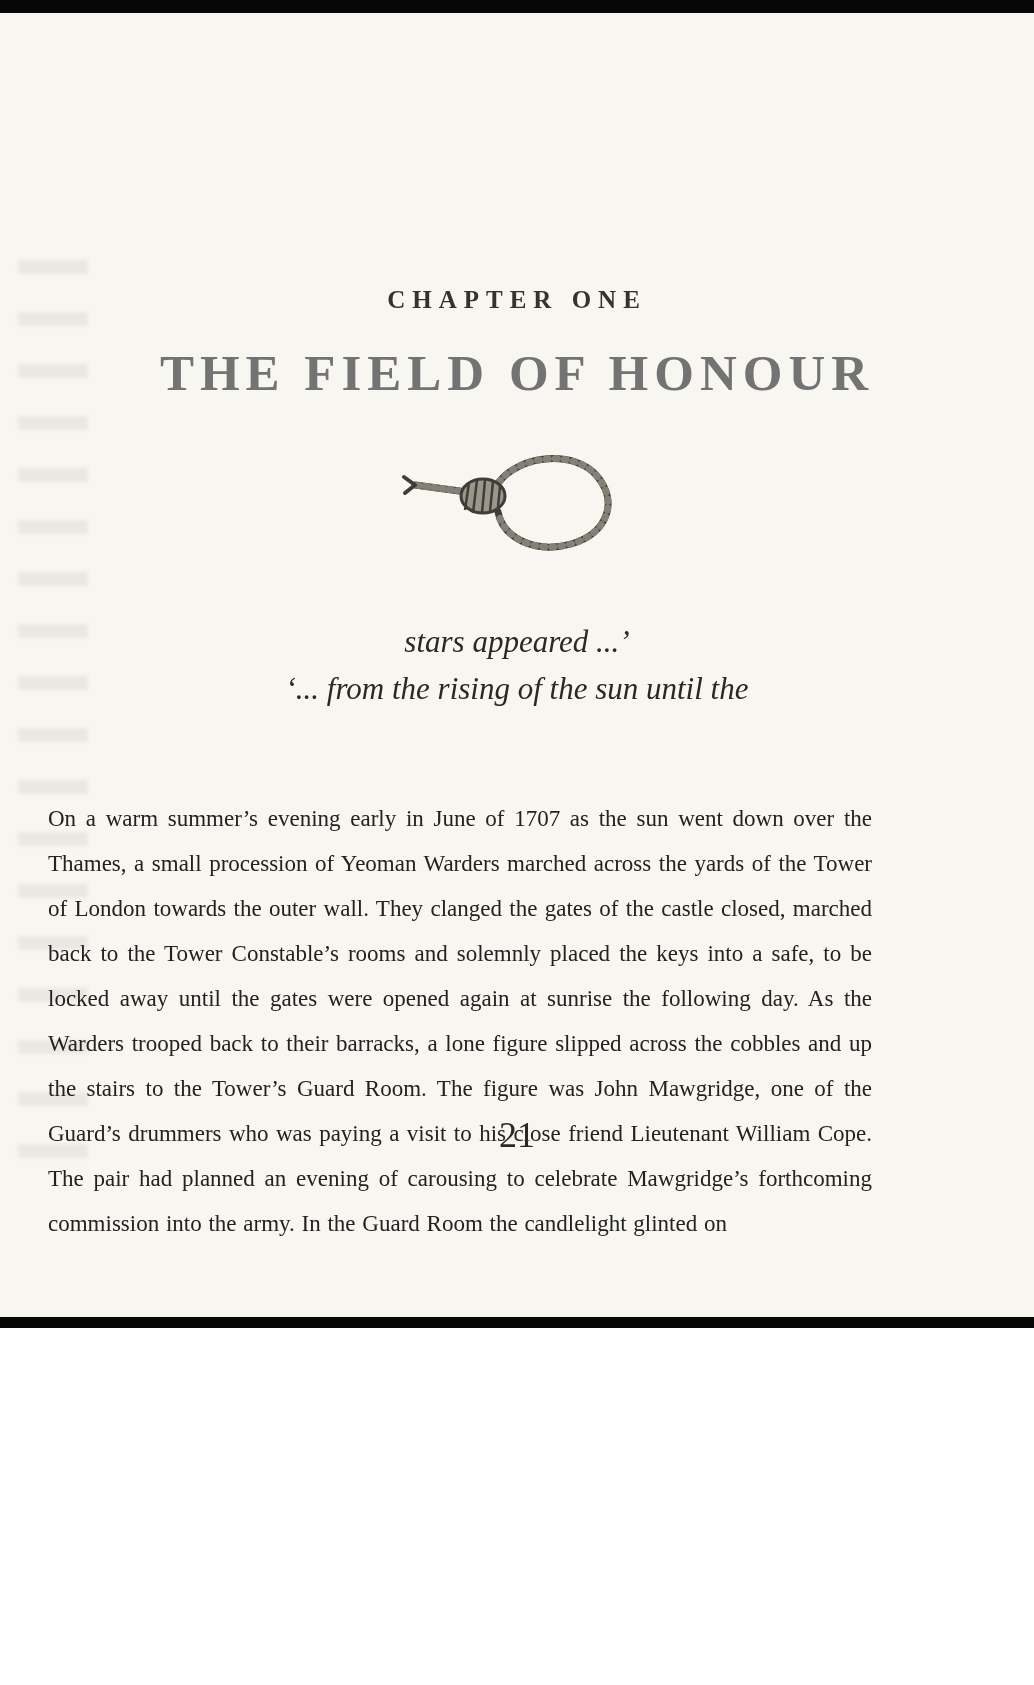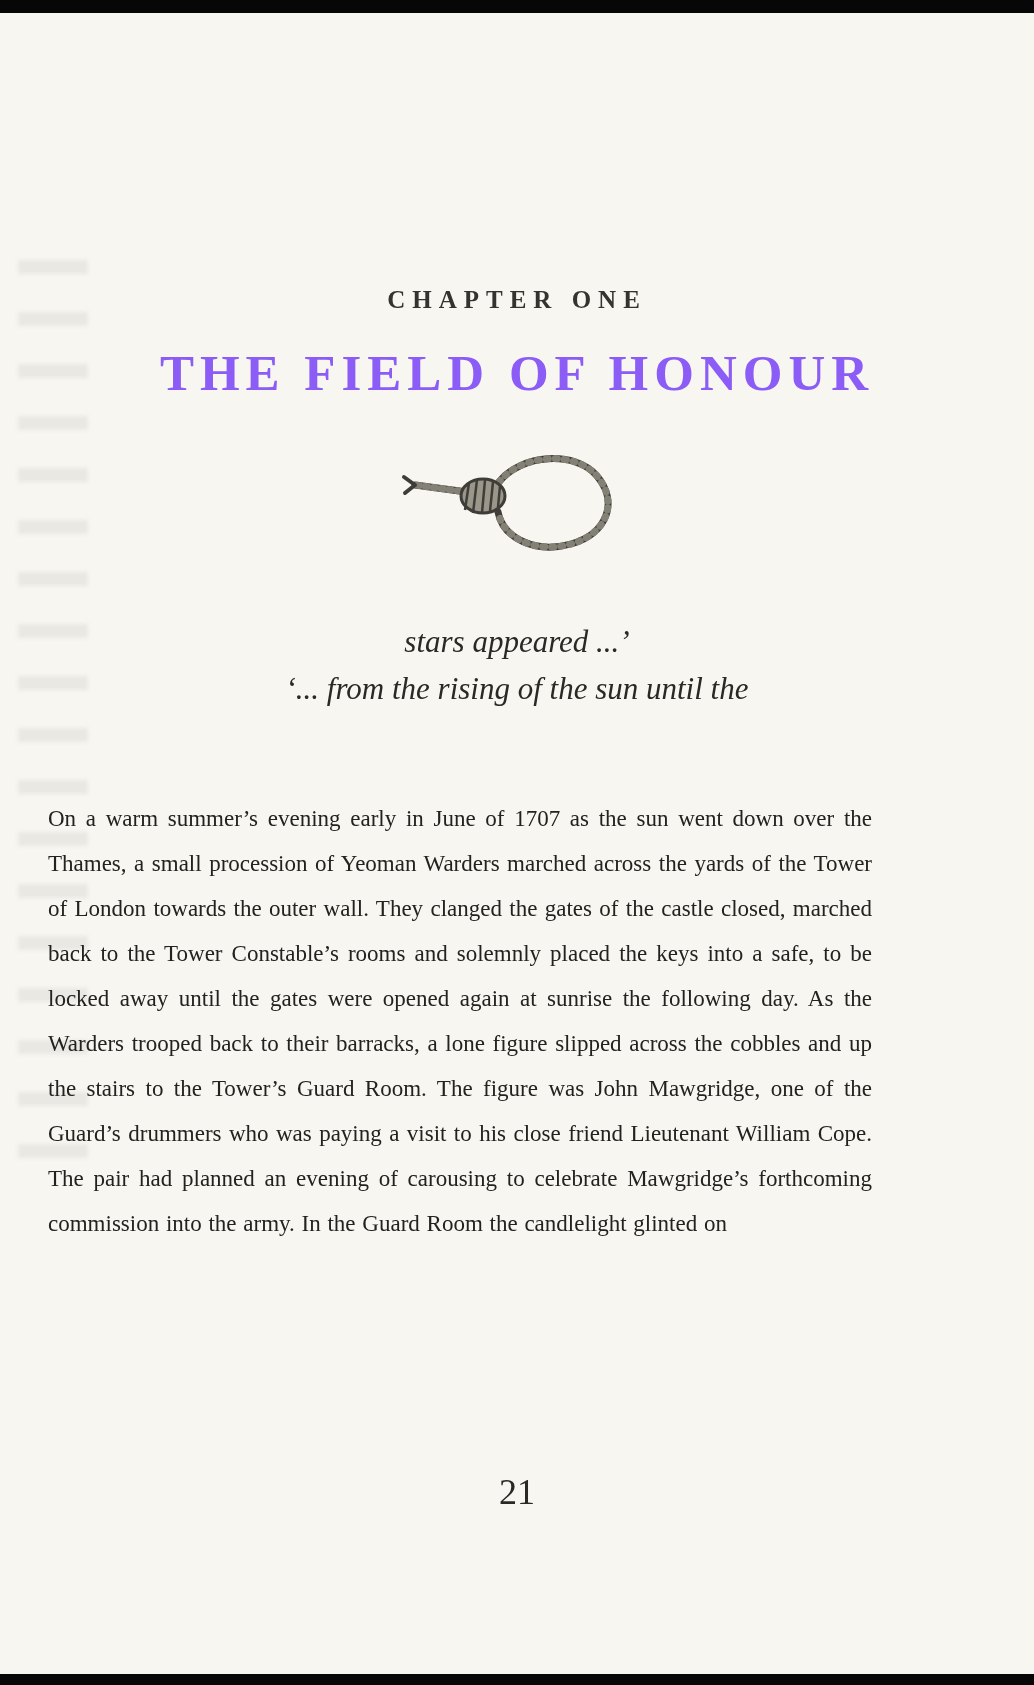--- a/index.html
+++ b/index.html
@@ -3,21 +3,21 @@
 <meta charset="utf-8">
 <style>
   html, body {
     margin: 0;
     padding: 0;
     background: #ffffff;
   }
   .page {
     position: relative;
     width: 1034px;
-    height: 1685px;
+    height: 1328px;
     background: #f7f6f1;
     overflow: hidden;
     font-family: "Liberation Serif", serif;
     color: #262422;
   }
   .scan-bar-top {
     position: absolute;
     top: 0; left: 0; right: 0;
     height: 13px;
     background: #070707;
@@ -38,21 +38,21 @@
     font-size: 25px;
     letter-spacing: 7px;
     color: #35332f;
   }
   .chapter-title {
     margin-top: 30px;
     text-align: center;
     font-weight: bold;
     font-size: 51px;
     letter-spacing: 6px;
-    color: #8b5cf6;
+    color: #737373;
   }
   .illustration-wrap {
     margin-top: 36px;
     text-align: center;
   }
   .epigraph {
     margin-top: 52px;
     text-align: center;
     font-style: italic;
     font-size: 31px;

